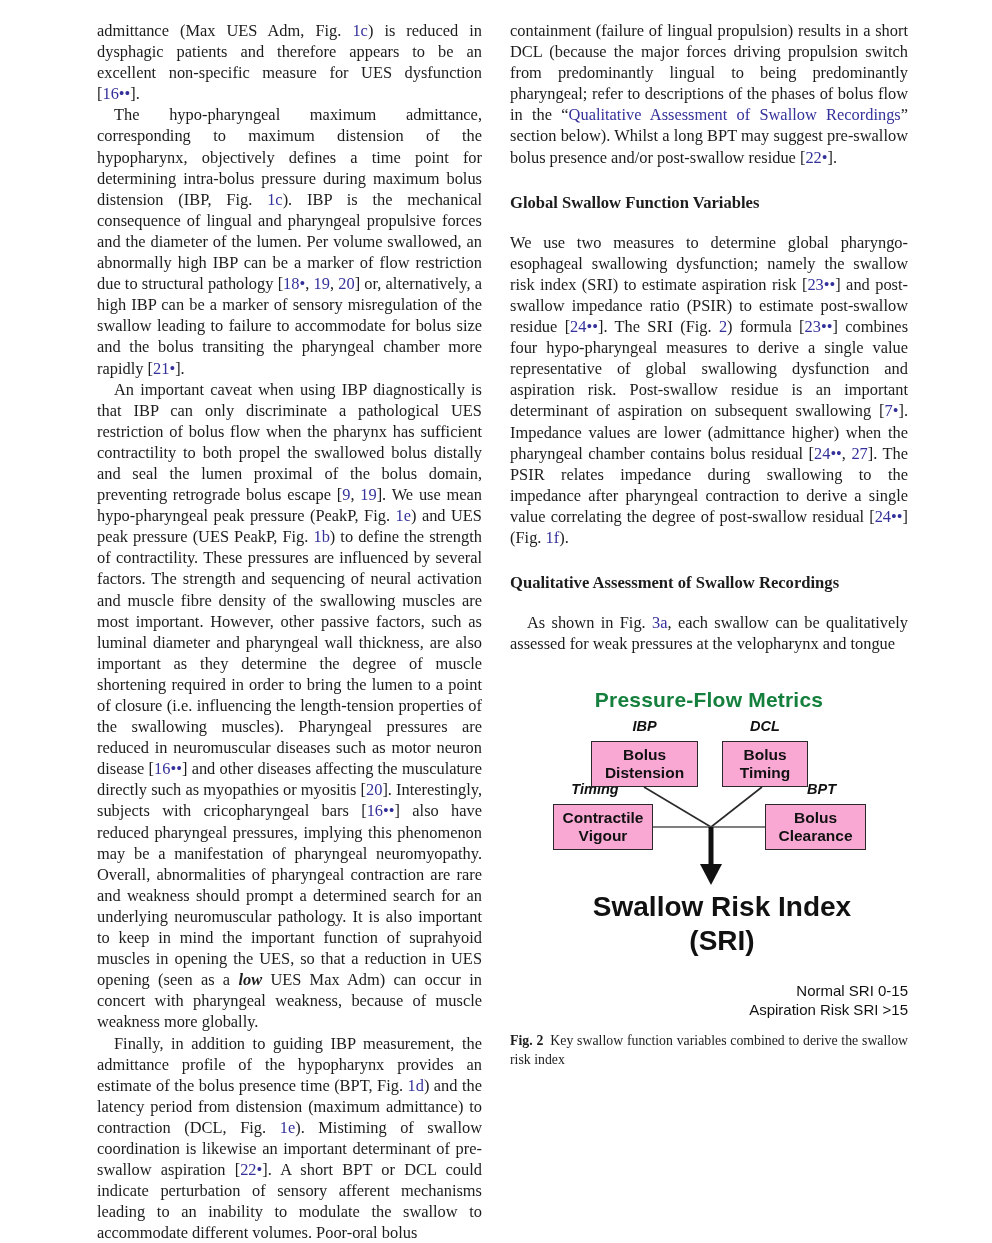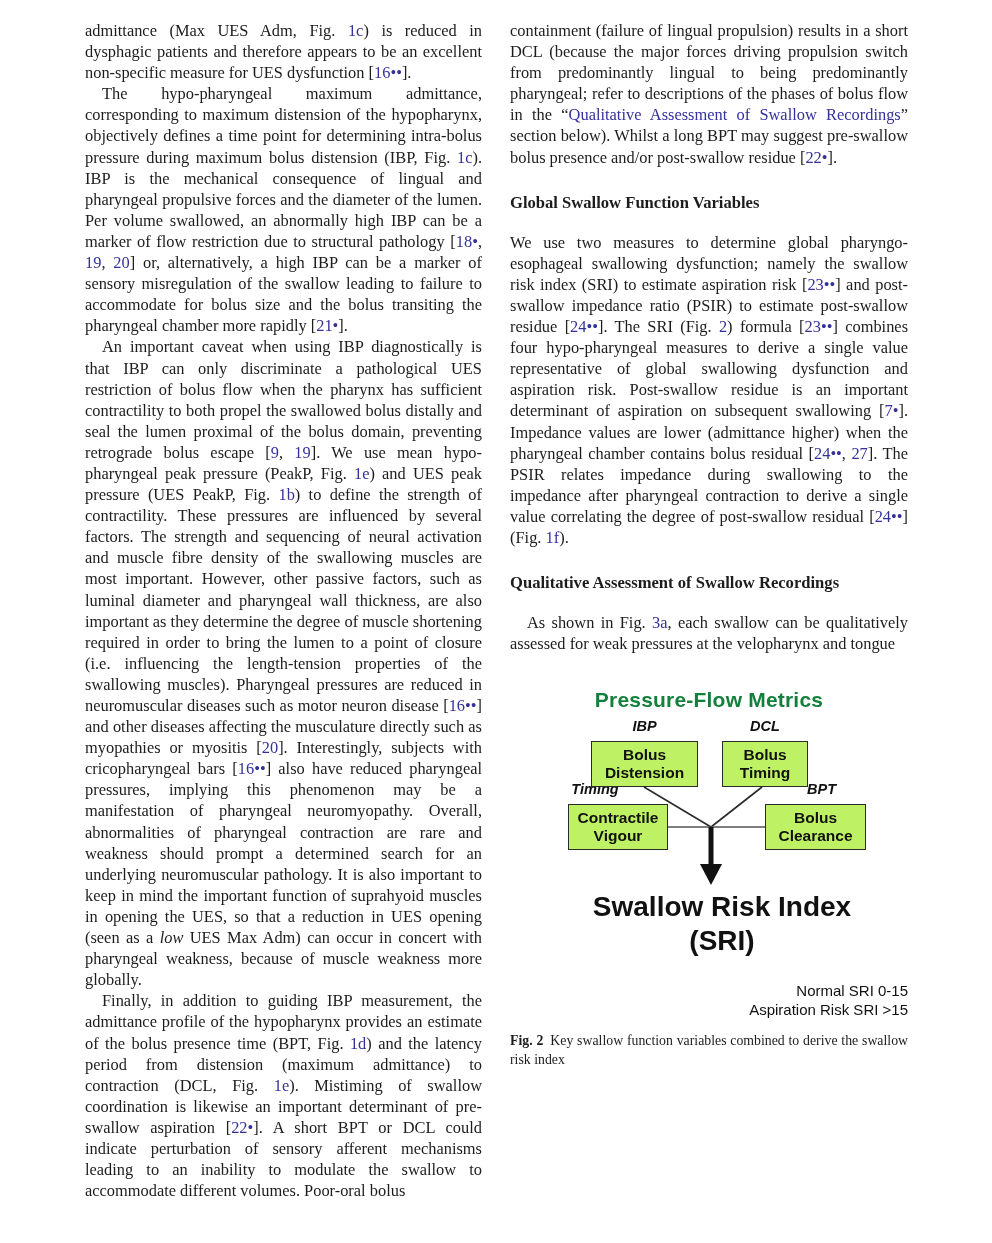--- a/index.html
+++ b/index.html
@@ -8,31 +8,32 @@
     width:992px;height:1243px;
     background:#ffffff;
     overflow:hidden;
     font-family:"Liberation Serif", serif;
     color:#1c1c1c;
   }
   .cols{
     display:flex;
     padding:20px 84px 0 85px;
     gap:28px;
+    margin-left:12px;
   }
   .col{width:398px;}
   .para{
     margin:0;
     font-size:16.4px;
     line-height:21.1px;
     text-align:justify;
   }
   .para.indent{text-indent:17px;}
   .ref{color:#34319a;}
-  .ital{font-style:italic;}
+  .ital{font-style:italic;font-weight:bold;}
   .sec-heading{
     font-family:"Liberation Serif", serif;
     font-size:16.6px;
     font-weight:bold;
     margin:25px 0 19px 0;
   }
   
   .figure-wrap{
     position:relative;
     width:398px;
@@ -51,31 +52,31 @@
     text-align:center;
     font-size:14.5px;font-weight:bold;font-style:italic;color:#111;
   }
   .m-ibp{left:81px;top:36px;width:107px;}
   .m-dcl{left:212px;top:36px;width:86px;}
   .m-peakp{left:36px;top:99px;width:98px;}
   .m-bpt{left:262px;top:99px;width:99px;}
   .fig-box{
     position:absolute;
     border:1.5px solid #2a2a2a;
-    background:#bef264;
+    background:#f9a8d4;
     display:flex;align-items:center;justify-content:center;
     text-align:center;
     font-size:15.5px;font-weight:bold;color:#111;
     line-height:1.15;
     padding:2px;
     box-sizing:border-box;
   }
   .b-distension{left:81px;top:59px;width:107px;height:46px;}
   .b-timing{left:212px;top:59px;width:86px;height:46px;}
-  .b-vigour{left:58px;top:122px;width:100px;height:46px;}
+  .b-vigour{left:43px;top:122px;width:100px;height:46px;}
   .b-clearance{left:255px;top:122px;width:101px;height:46px;}
   .fig-svg{position:absolute;left:0;top:0;width:398px;height:340px;}
   .sri-block{
     position:absolute;top:208px;left:13px;width:100%;
     text-align:center;
     font-size:28px;font-weight:bold;color:#111;
     line-height:1.22;
   }
   .notes-block{
     position:absolute;top:300px;left:0;width:100%;

